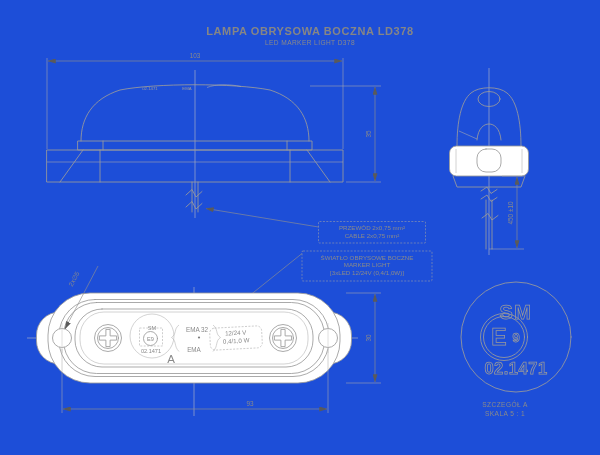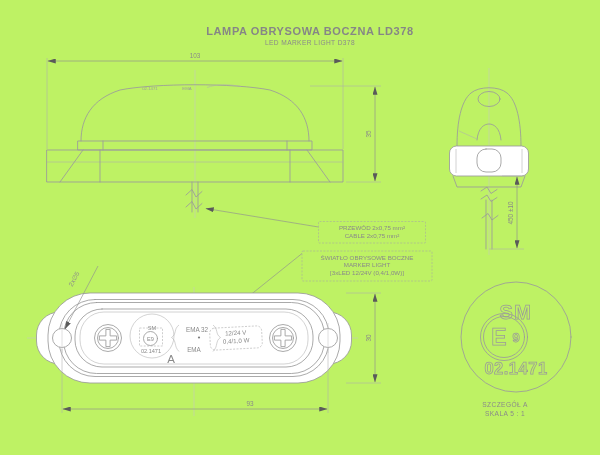--- a/index.html
+++ b/index.html
@@ -1,16 +1,16 @@
 <!DOCTYPE html>
 <html><head>
 <meta charset="utf-8">
 <style>
   html,body{margin:0;padding:0;background:#fff;}
-  #stage{position:relative;width:600px;height:455px;background:#bef264;overflow:hidden;}
+  #stage{position:relative;width:600px;height:455px;background:#1d4ed8;overflow:hidden;}
   svg{display:block;}
   .ln{stroke:#9b9b9b;stroke-width:.85;fill:none;stroke-linejoin:round;stroke-linecap:round;}
   .lnf{stroke:#9b9b9b;stroke-width:.85;fill:#fff;stroke-linejoin:round;}
   .lt{stroke:#aeaeae;stroke-width:.55;fill:none;}
   .cl{stroke:#c6c6c6;stroke-width:.55;fill:none;}
   .dim{stroke:#8f8f8f;stroke-width:.65;fill:none;}
   .dsh{stroke:#a5a5a5;stroke-width:.55;fill:none;stroke-dasharray:2 1.4;}
   text{font-family:"Liberation Sans",sans-serif;fill:#8a8a8a;}
   .t-title{font-size:11px;font-weight:bold;letter-spacing:.6px;fill:#868686;}
   .t-sub{font-size:6.6px;letter-spacing:.4px;}

